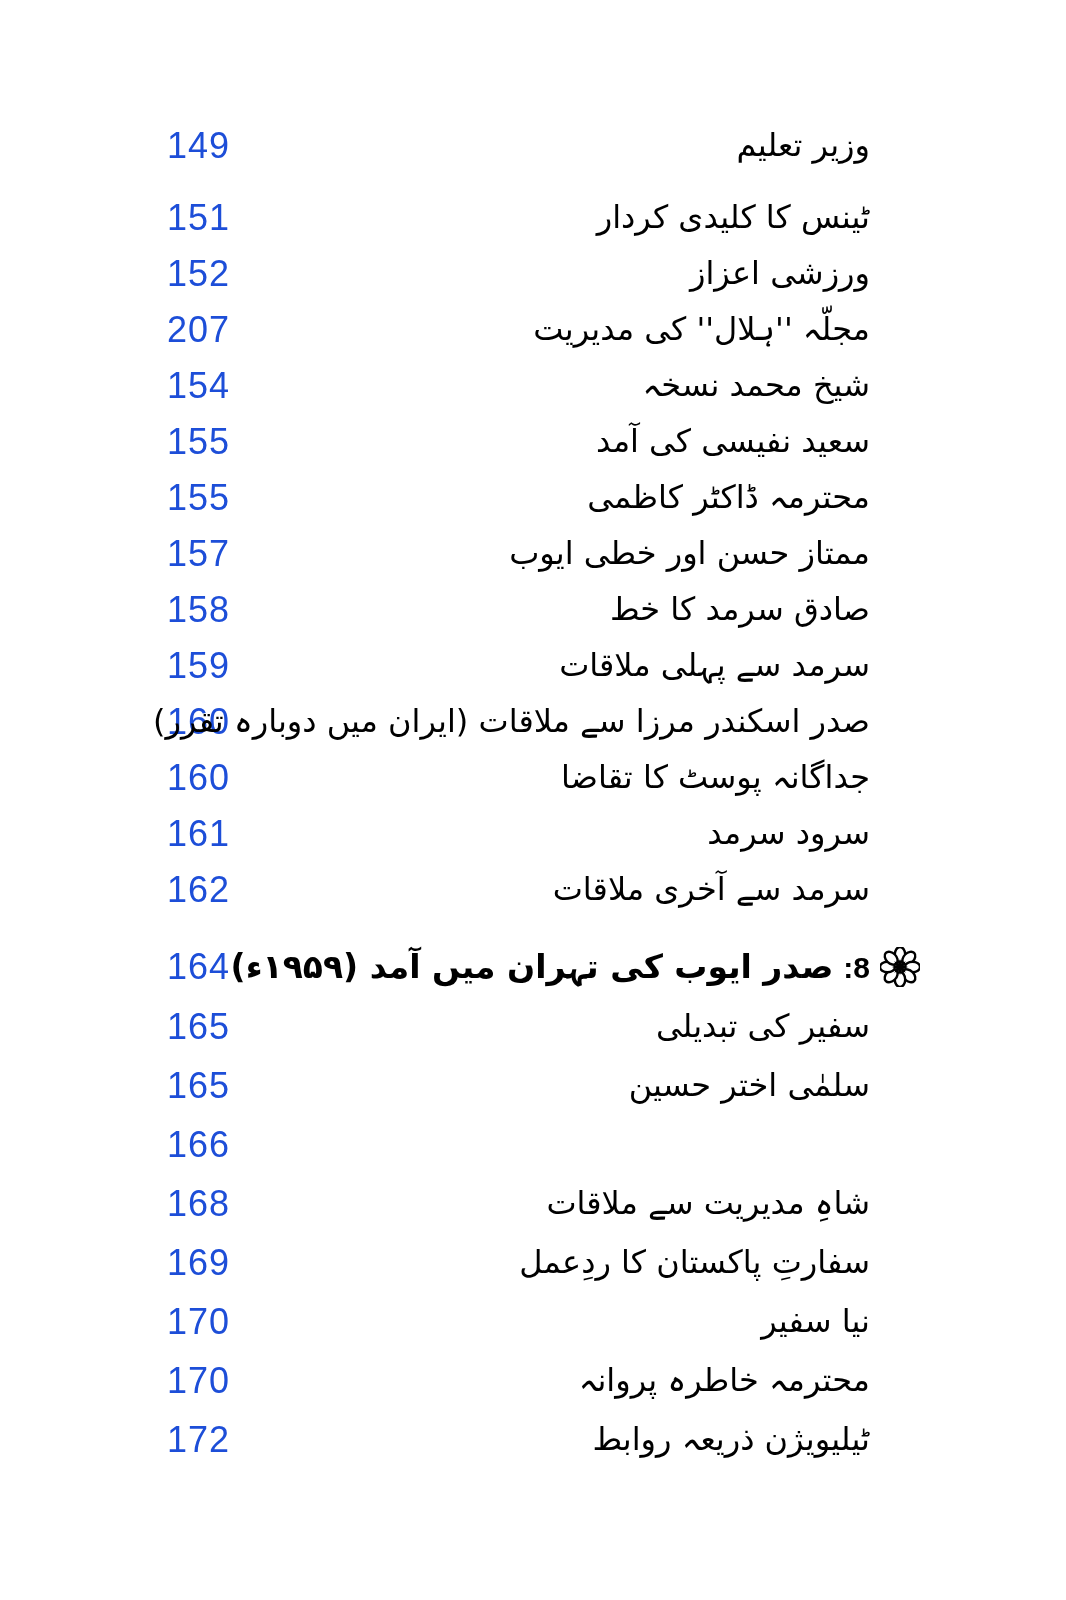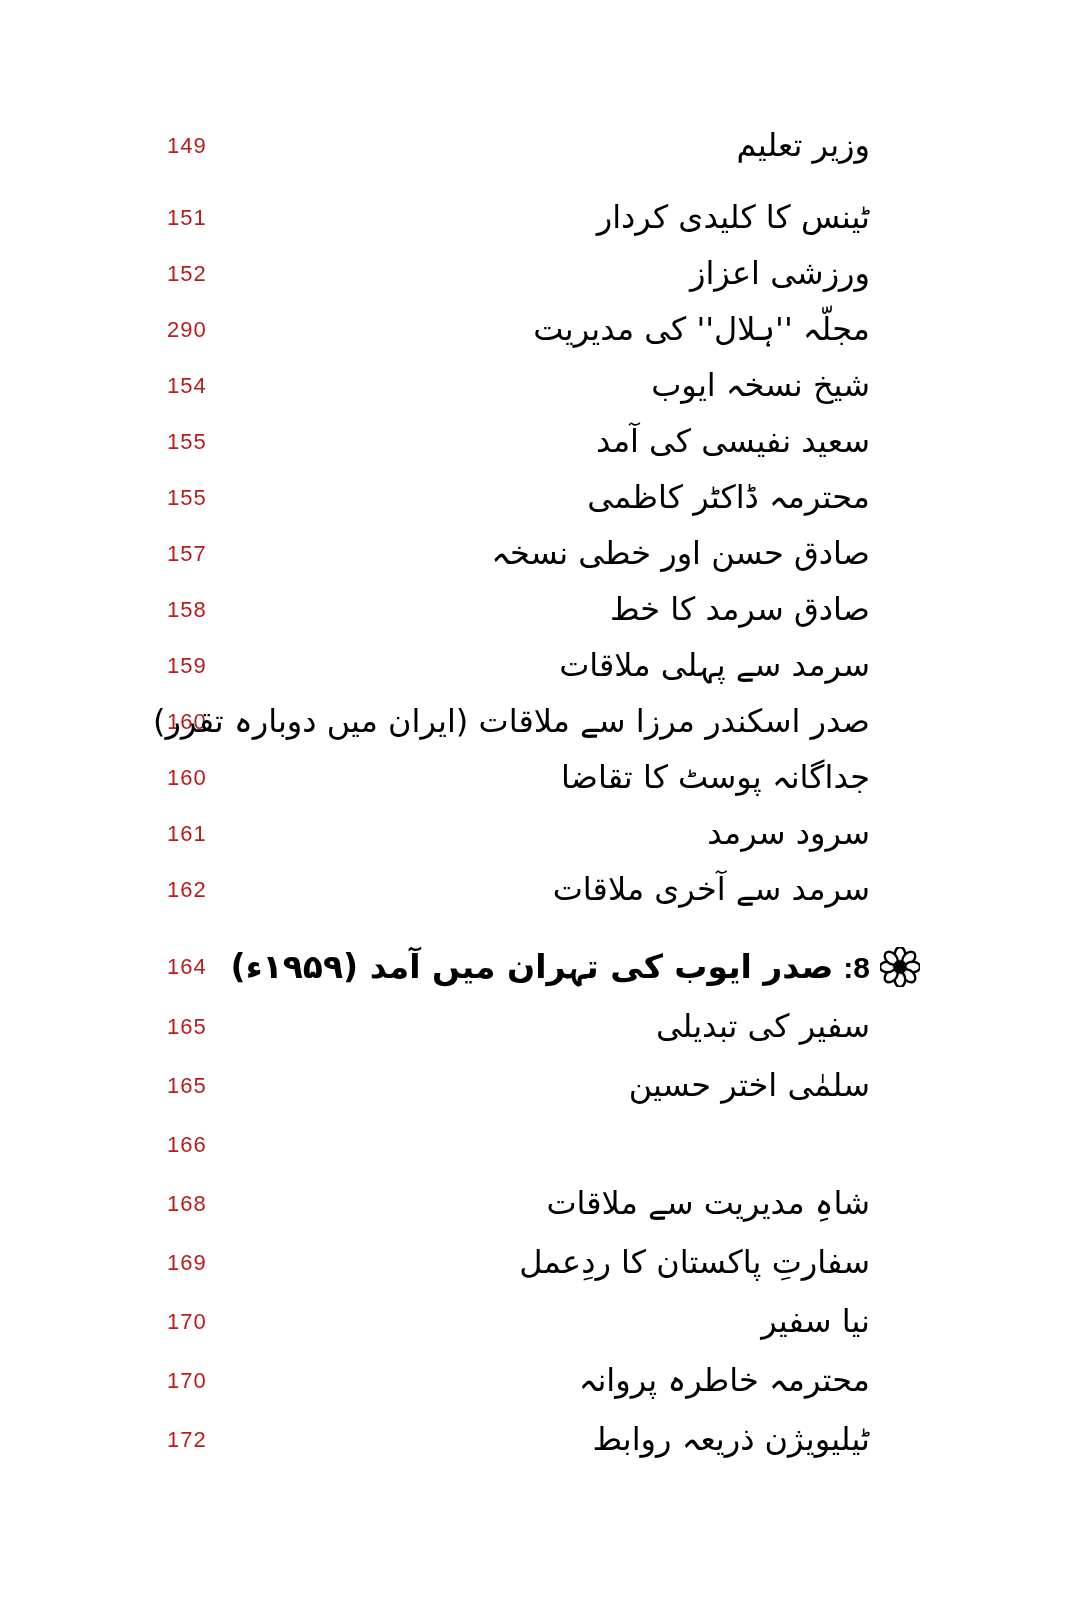--- a/index.html
+++ b/index.html
@@ -33,23 +33,23 @@
   .toc-row:nth-child(15) { margin-top: 19px; height: 60px; }
   
   .toc-row:nth-child(n+16) { height: 59px; }
 
   .page-num {
     position: absolute;
     left: 167px;
     top: 50%;
     transform: translateY(-50%);
     font-family: "Liberation Sans", sans-serif;
-    font-size: 22px;
+    font-size: 36px;
     letter-spacing: 1px;
-    color: #b91c1c;
+    color: #1d4ed8;
   }
   .title-wrap {
     position: absolute;
     right: 196px;
     top: 50%;
     transform: translateY(-50%);
     direction: rtl;
     display: flex;
     align-items: center;
     gap: 10px;
@@ -100,32 +100,32 @@
 
   <div class="toc-row">
     <span class="page-num">152</span>
     <span class="title-wrap">
 
       <span class="title-text">ورزشی اعزاز</span>
     </span>
   </div>
 
   <div class="toc-row">
-    <span class="page-num">290</span>
+    <span class="page-num">207</span>
     <span class="title-wrap">
 
       <span class="title-text">مجلّہ ''ہلال'' کی مدیریت</span>
     </span>
   </div>
 
   <div class="toc-row">
     <span class="page-num">154</span>
     <span class="title-wrap">
 
-      <span class="title-text">شیخ نسخہ ایوب</span>
+      <span class="title-text">شیخ محمد نسخہ</span>
     </span>
   </div>
 
   <div class="toc-row">
     <span class="page-num">155</span>
     <span class="title-wrap">
 
       <span class="title-text">سعید نفیسی کی آمد</span>
     </span>
   </div>
@@ -135,21 +135,21 @@
     <span class="title-wrap">
 
       <span class="title-text">محترمہ ڈاکٹر کاظمی</span>
     </span>
   </div>
 
   <div class="toc-row">
     <span class="page-num">157</span>
     <span class="title-wrap">
 
-      <span class="title-text">صادق حسن اور خطی نسخہ</span>
+      <span class="title-text">ممتاز حسن اور خطی ایوب</span>
     </span>
   </div>
 
   <div class="toc-row">
     <span class="page-num">158</span>
     <span class="title-wrap">
 
       <span class="title-text">صادق سرمد کا خط</span>
     </span>
   </div>

